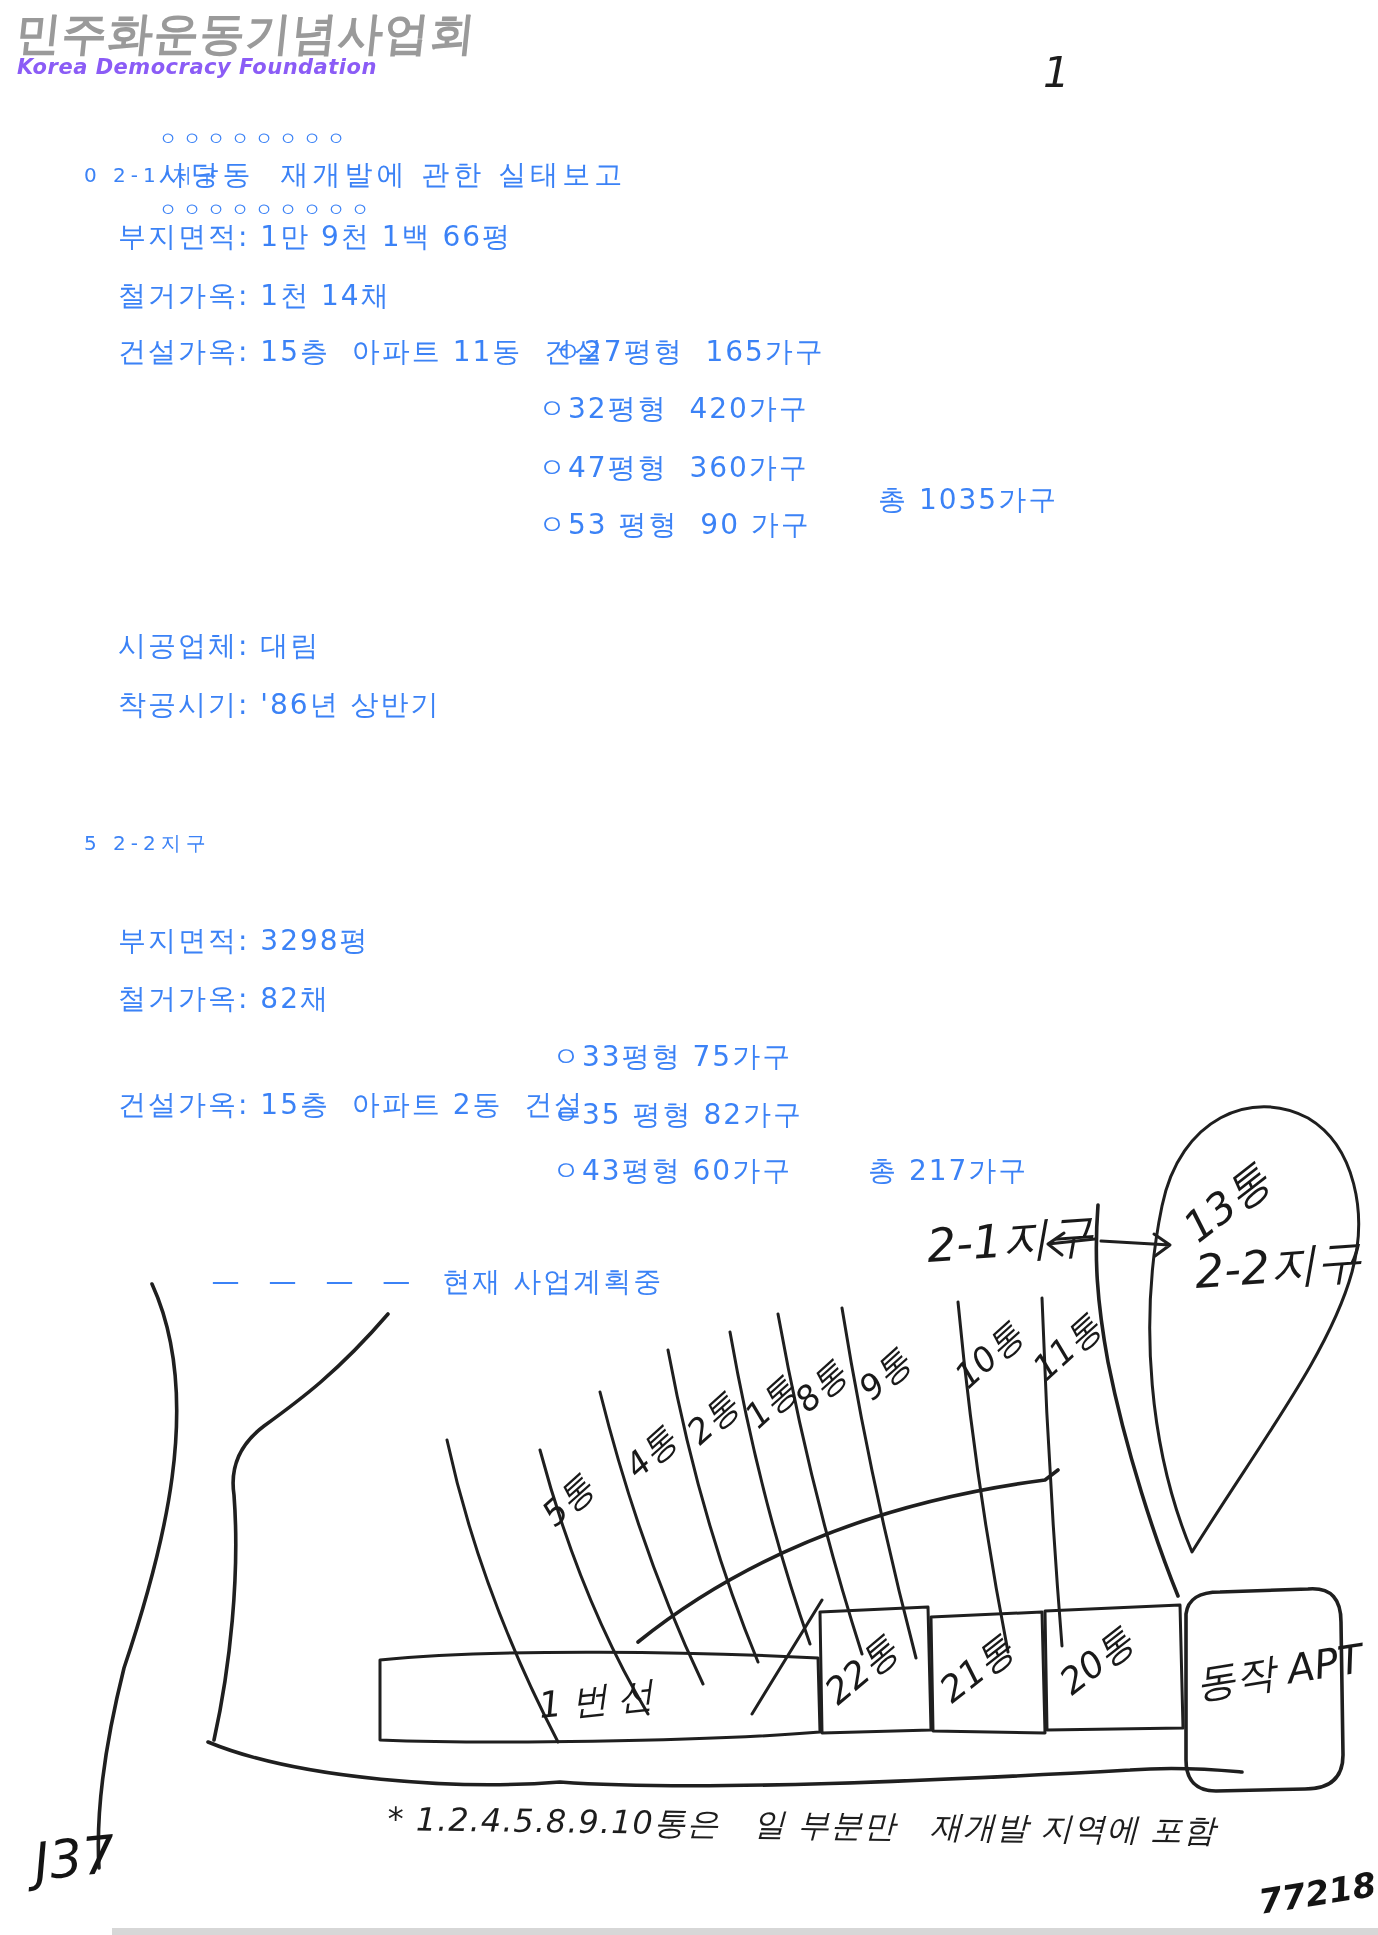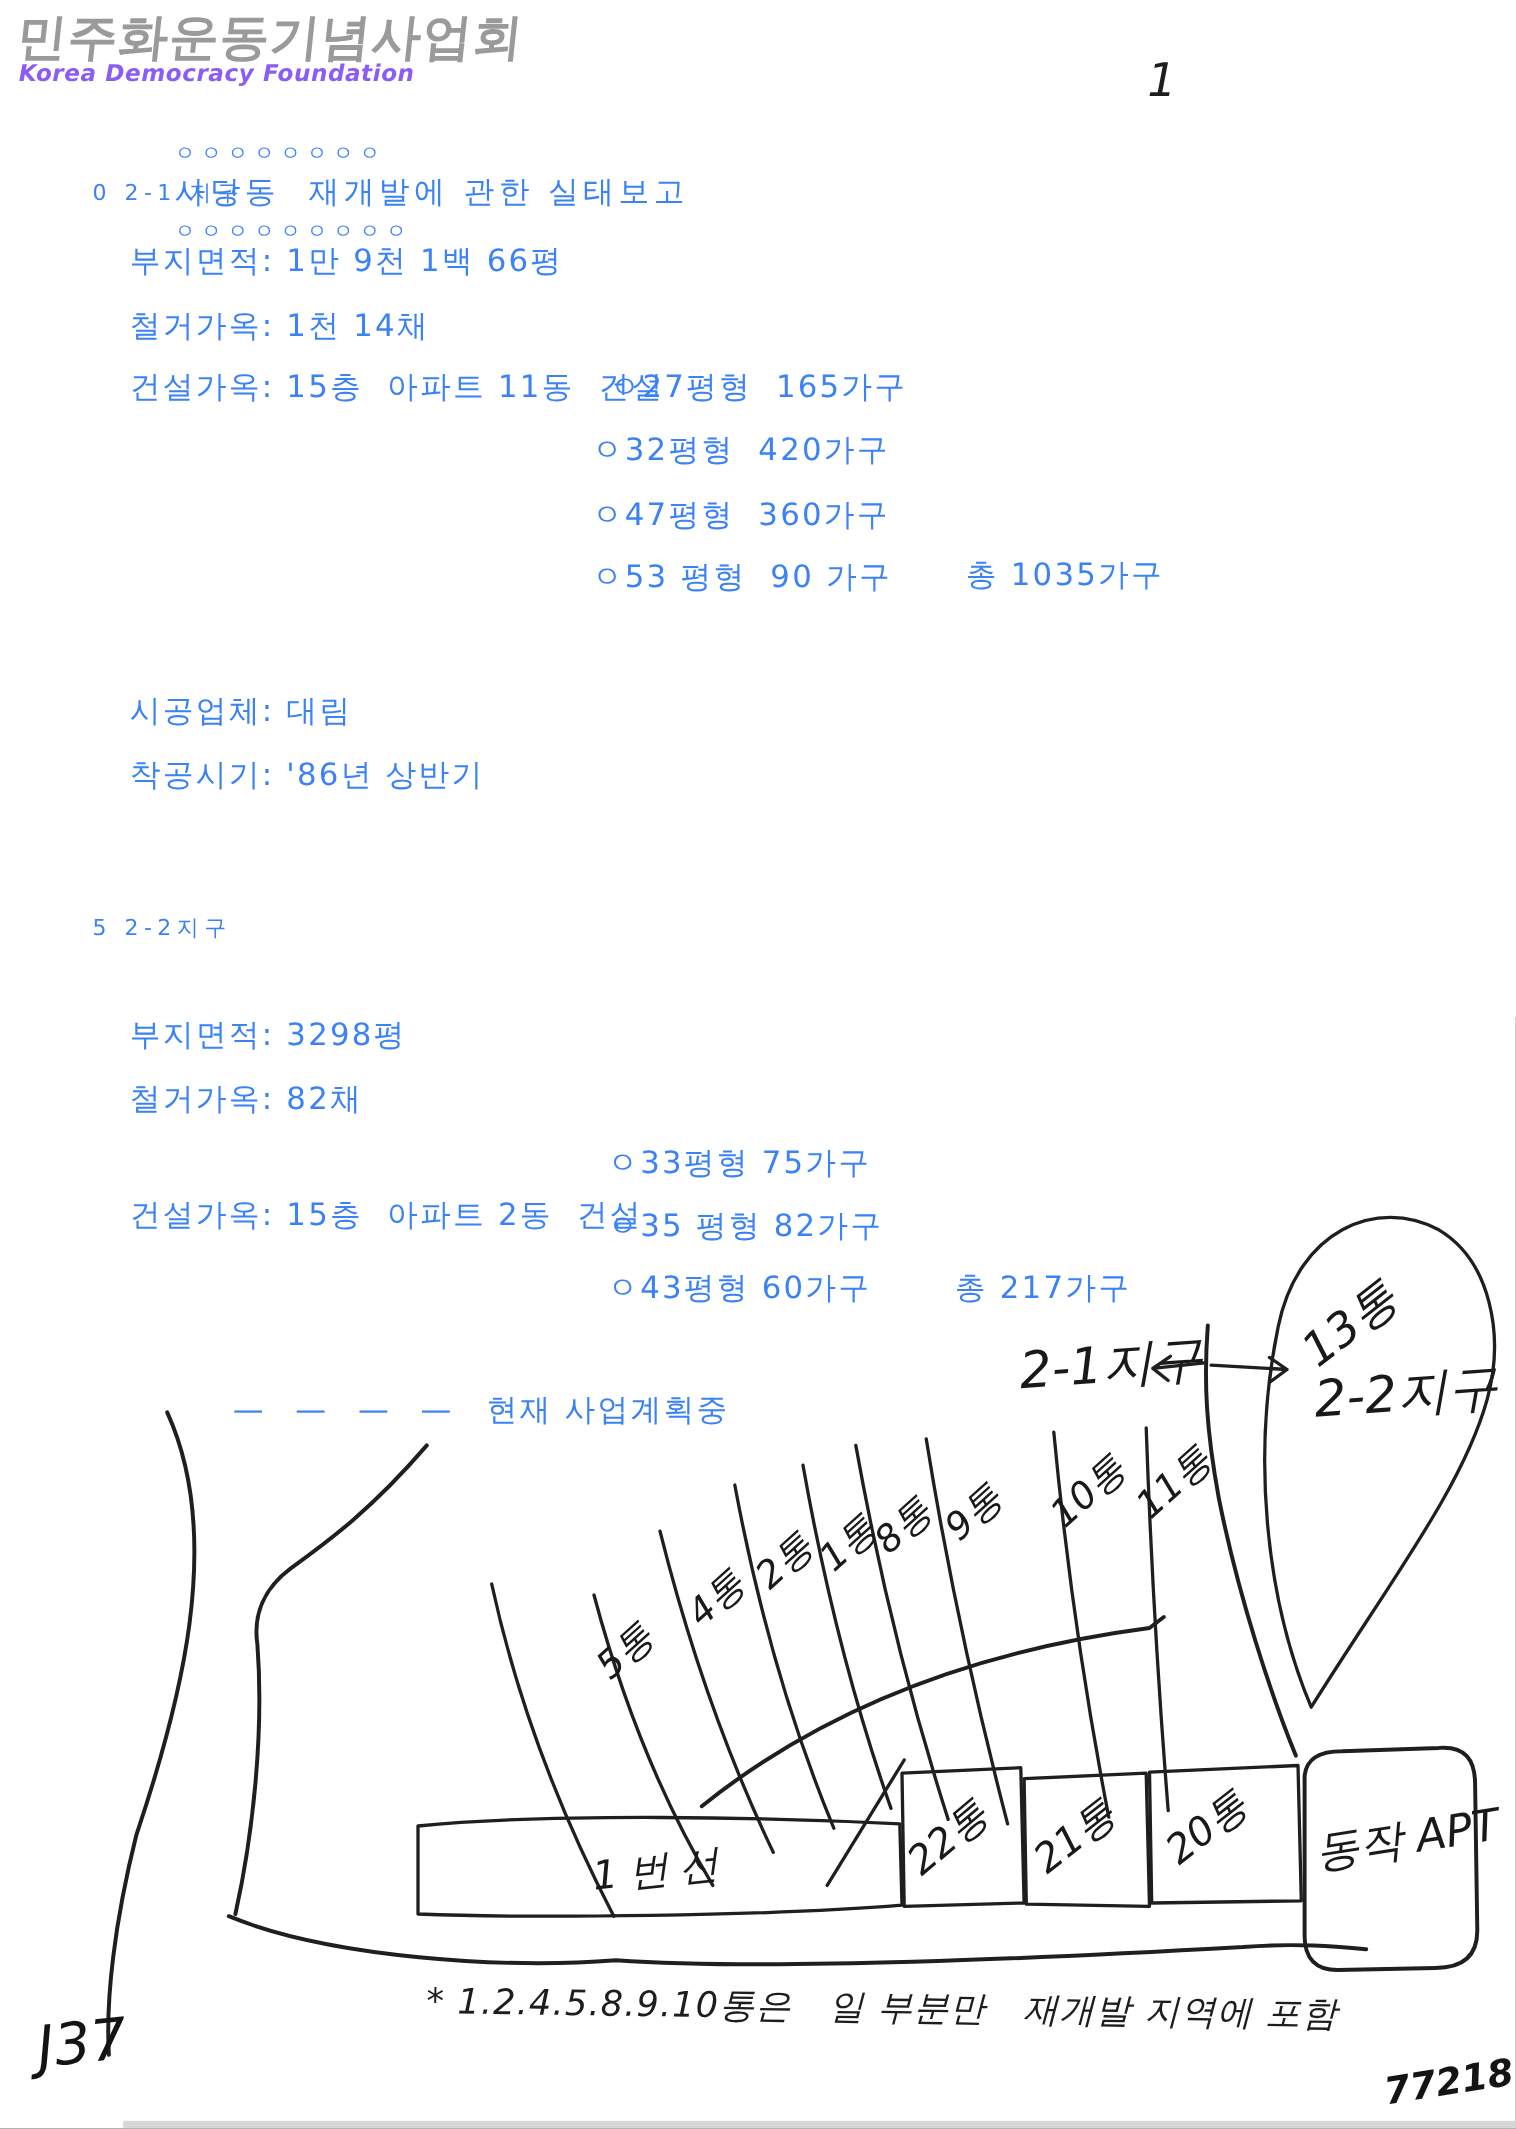--- a/index.html
+++ b/index.html
@@ -42,21 +42,21 @@
   </div>
 
   <div class="line heading" style="left:84px;top:162px;">0 2-1 지구</div>
   <div class="line" style="left:118px;top:218px;text-align:right;">부지면적: 1만 9천 1백 66평</div>
   <div class="line" style="left:118px;top:277px;">철거가옥: 1천 14채</div>
   <div class="line" style="left:118px;top:333px;">건설가옥: 15층  아파트 11동  건설</div>
   <div class="line" style="left:554px;top:333px;text-align:right;">ㅇ27평형  165가구</div>
   <div class="line" style="left:538px;top:390px;">ㅇ32평형  420가구</div>
   <div class="line" style="left:538px;top:449px;">ㅇ47평형  360가구</div>
   <div class="line" style="left:538px;top:506px;">ㅇ53 평형  90 가구</div>
-  <div class="line" style="left:878px;top:504px;">총 1035가구</div>
+  <div class="line" style="left:878px;top:481px;">총 1035가구</div>
   <div class="line" style="left:118px;top:627px;">시공업체: 대림</div>
   <div class="line" style="left:118px;top:686px;">착공시기: '86년 상반기</div>
 
   <div class="line heading" style="left:84px;top:830px;">5 2-2지구</div>
   <div class="line" style="left:118px;top:922px;">부지면적: 3298평</div>
   <div class="line" style="left:118px;top:980px;">철거가옥: 82채</div>
   <div class="line" style="left:118px;top:1086px;text-align:center;">건설가옥: 15층  아파트 2동  건설</div>
   <div class="line" style="left:552px;top:1038px;">ㅇ33평형 75가구</div>
   <div class="line" style="left:552px;top:1096px;">ㅇ35 평형 82가구</div>
   <div class="line" style="left:552px;top:1152px;">ㅇ43평형 60가구</div>

